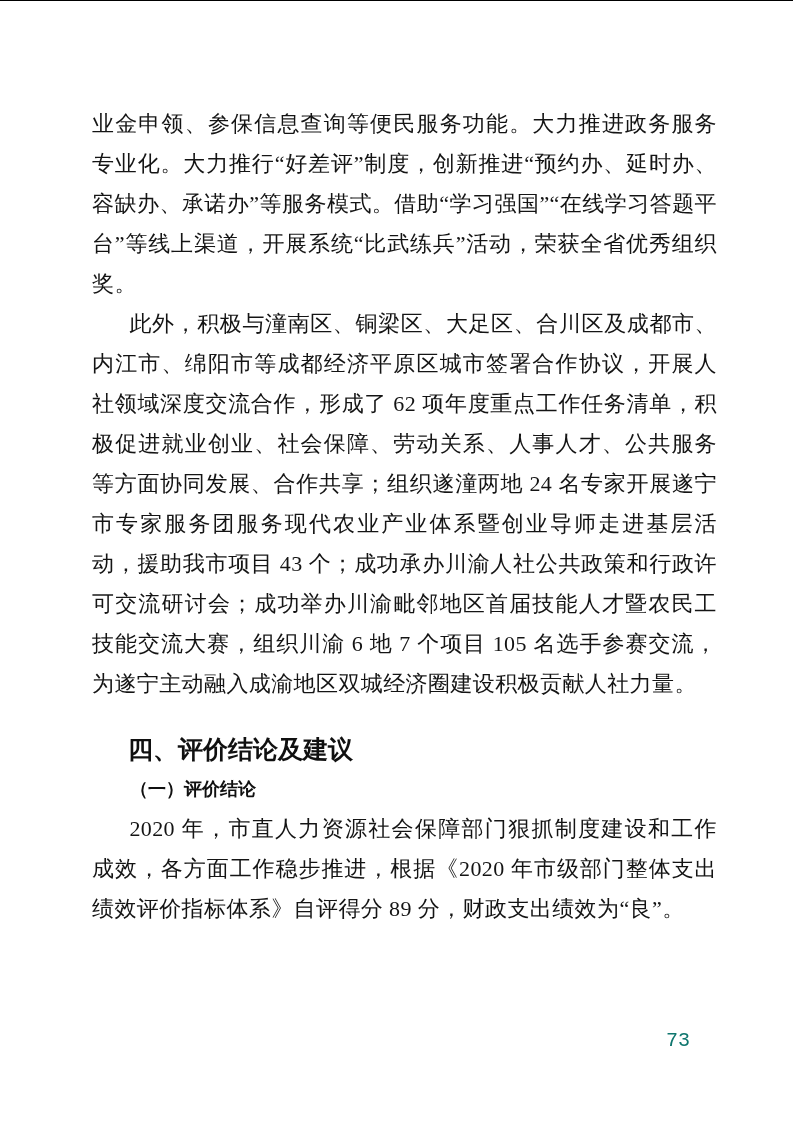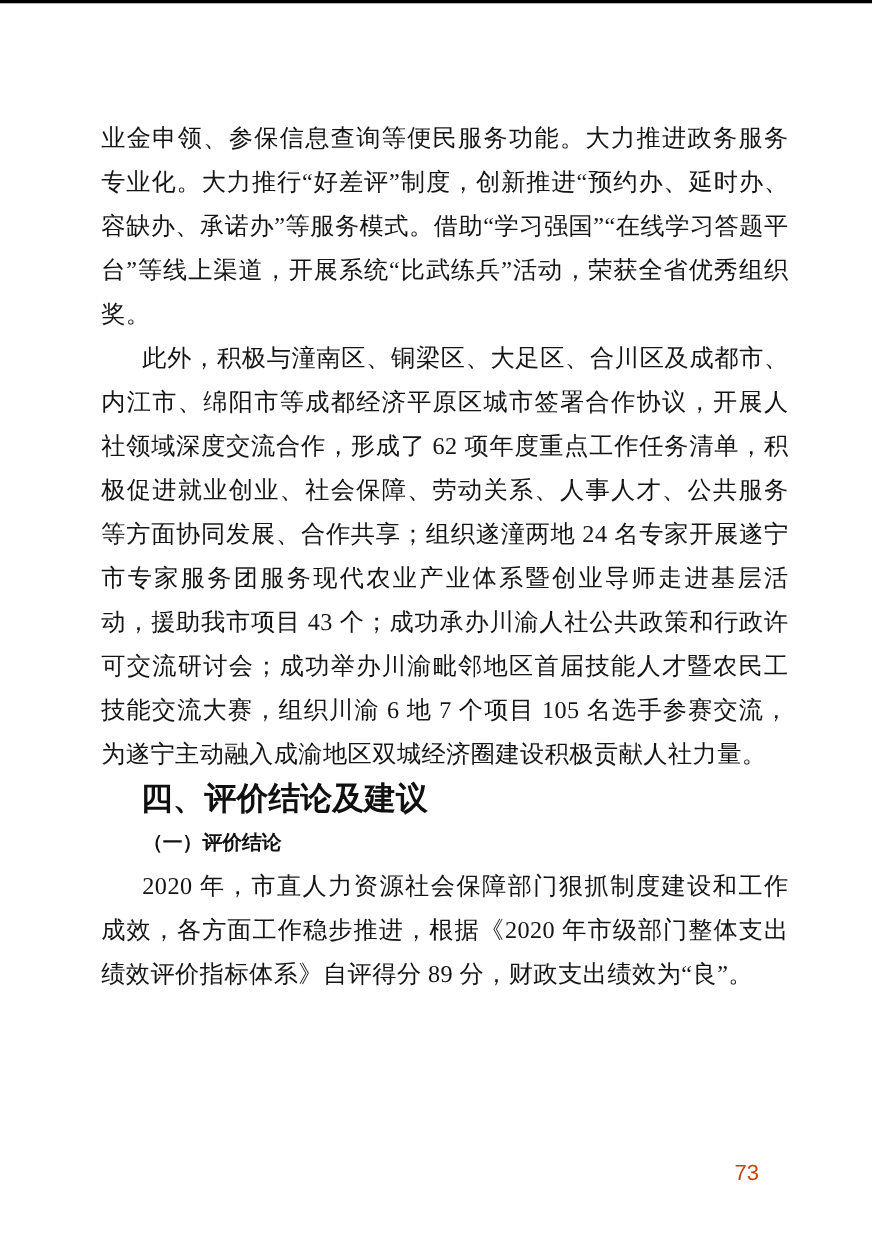--- a/index.html
+++ b/index.html
@@ -6,21 +6,21 @@
   html, body {
     width: 793px;
     background: #ffffff;
     font-family: "Liberation Serif", "DejaVu Serif", serif;
   }
   .page {
     position: relative;
     width: 793px;
     height: 1122px;
     background: #ffffff;
-    border-top: 3px solid #000000;
+    border-top: 1px solid #000000;
     overflow: hidden;
     color: #141414;
   }
   .content {
     position: absolute;
     top: 103px;
     left: 92px;
     width: 625px;
   }
   .body-para {
@@ -28,41 +28,42 @@
     line-height: 40px;
     text-align: justify;
     text-justify: inter-ideograph;
     letter-spacing: 0.4px;
     color: #141414;
   }
   .body-para.indented { text-indent: 1.7em; }
   .heading-1 {
     font-family: "Liberation Sans", "DejaVu Sans", sans-serif;
     font-weight: bold;
-    font-size: 29px;
+    font-size: 25px;
     line-height: 40px;
     padding-left: 36px;
     color: #101010;
+    margin-top: 25px;
   }
   .heading-2 {
     font-family: "Liberation Serif", "DejaVu Serif", serif;
     font-weight: bold;
     font-size: 18px;
     line-height: 40px;
     padding-left: 38px;
     color: #101010;
   }
   .page-number {
     position: absolute;
-    top: 1052px;
+    top: 1028px;
     right: 103px;
     font-size: 20px;
     line-height: 24px;
-    font-family: Liberation Sans, sans-serif;
-    color: #c2410c;
+    font-family: Liberation Mono, monospace;
+    color: #0f766e;
   }
 </style>
 </head>
 <body>
 
 <div class="page">
   <div class="content">
     <div class="body-para">业金申领、参保信息查询等便民服务功能。大力推进政务服务专业化。大力推行“好差评”制度，创新推进“预约办、延时办、容缺办、承诺办”等服务模式。借助“学习强国”“在线学习答题平台”等线上渠道，开展系统“比武练兵”活动，荣获全省优秀组织奖。</div>
     <div class="body-para indented">此外，积极与潼南区、铜梁区、大足区、合川区及成都市、内江市、绵阳市等成都经济平原区城市签署合作协议，开展人社领域深度交流合作，形成了 62 项年度重点工作任务清单，积极促进就业创业、社会保障、劳动关系、人事人才、公共服务等方面协同发展、合作共享；组织遂潼两地 24 名专家开展遂宁市专家服务团服务现代农业产业体系暨创业导师走进基层活动，援助我市项目 43 个；成功承办川渝人社公共政策和行政许可交流研讨会；成功举办川渝毗邻地区首届技能人才暨农民工技能交流大赛，组织川渝 6 地 7 个项目 105 名选手参赛交流，为遂宁主动融入成渝地区双城经济圈建设积极贡献人社力量。</div>
     <div class="heading-1">四、评价结论及建议</div>

